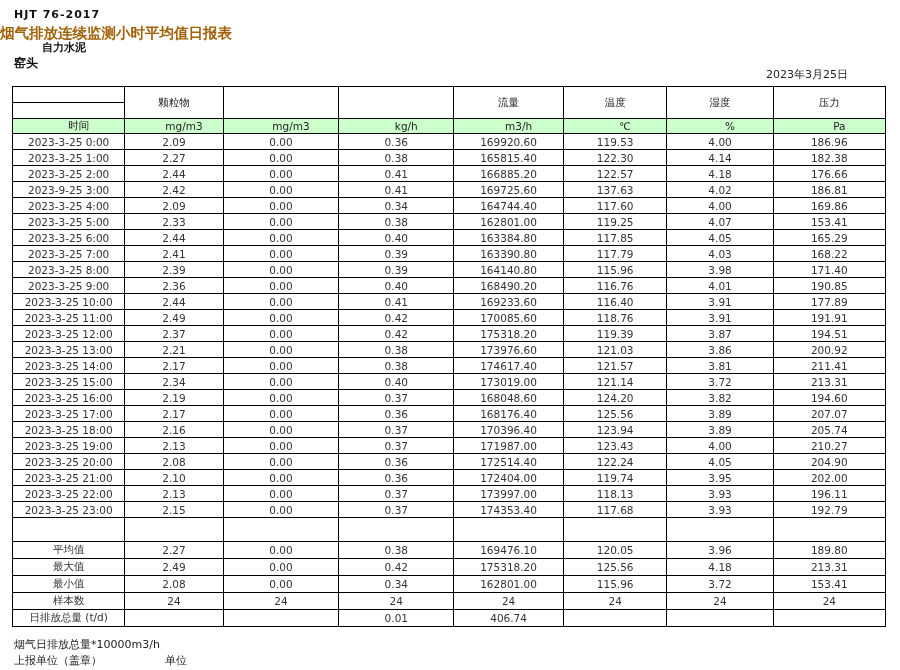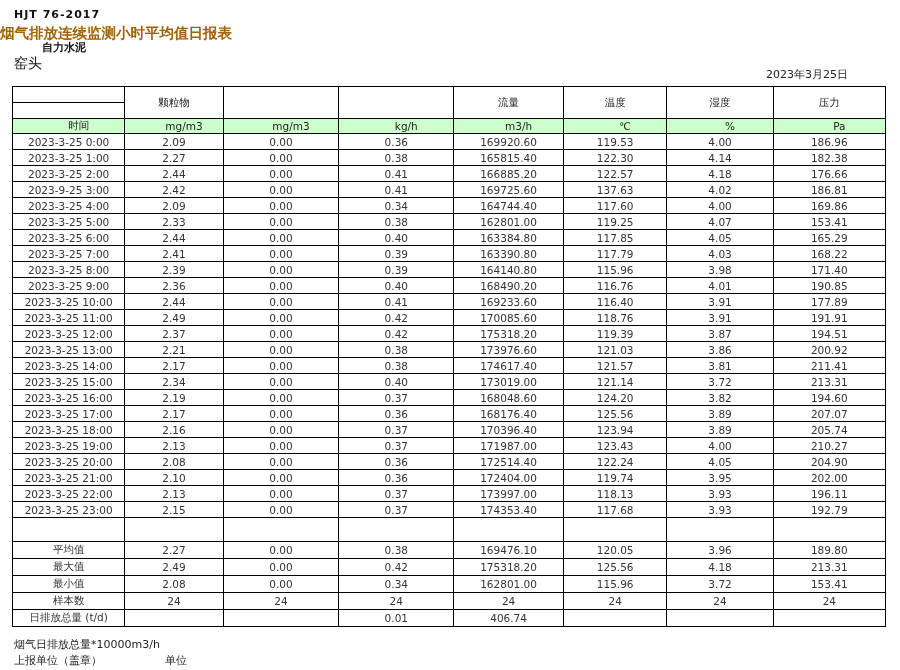--- a/index.html
+++ b/index.html
@@ -10,21 +10,21 @@
   }
   .standard{
     position:absolute;top:8px;left:14px;
     font-size:11px;font-weight:bold;color:#111;letter-spacing:1px;
   }
   .title{
     position:absolute;top:24px;left:0;width:100%;
     text-align:left;font-size:14.5px;font-weight:bold;color:#a16207;
   }
   .company{position:absolute;top:40px;left:14px;font-size:11px;font-weight:bold;color:#111;margin-left:28px;}
-  .station{position:absolute;top:55px;left:14px;font-size:14px;font-weight:normal;color:#111;}
+  .station{position:absolute;top:55px;left:14px;font-size:12px;font-weight:bold;color:#111;}
   .date{position:absolute;top:67px;right:52px;font-size:11px;color:#222;}
   table.report{
     position:absolute;top:86px;left:12px;width:874px;
     border-collapse:collapse;table-layout:fixed;
   }
   table.report th,table.report td{
     border:1px solid #000;
     font-size:10.5px;font-weight:normal;
     text-align:center;vertical-align:middle;
     padding:0;overflow:hidden;white-space:nowrap;

